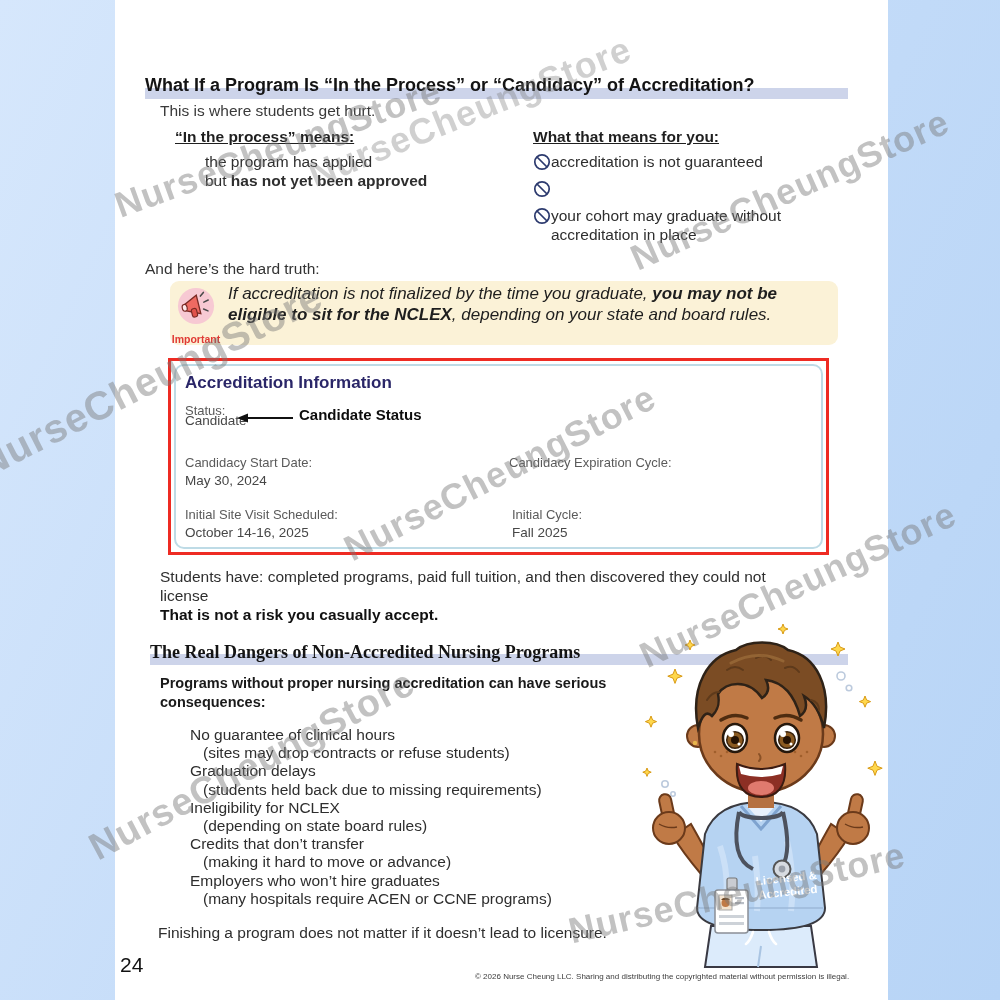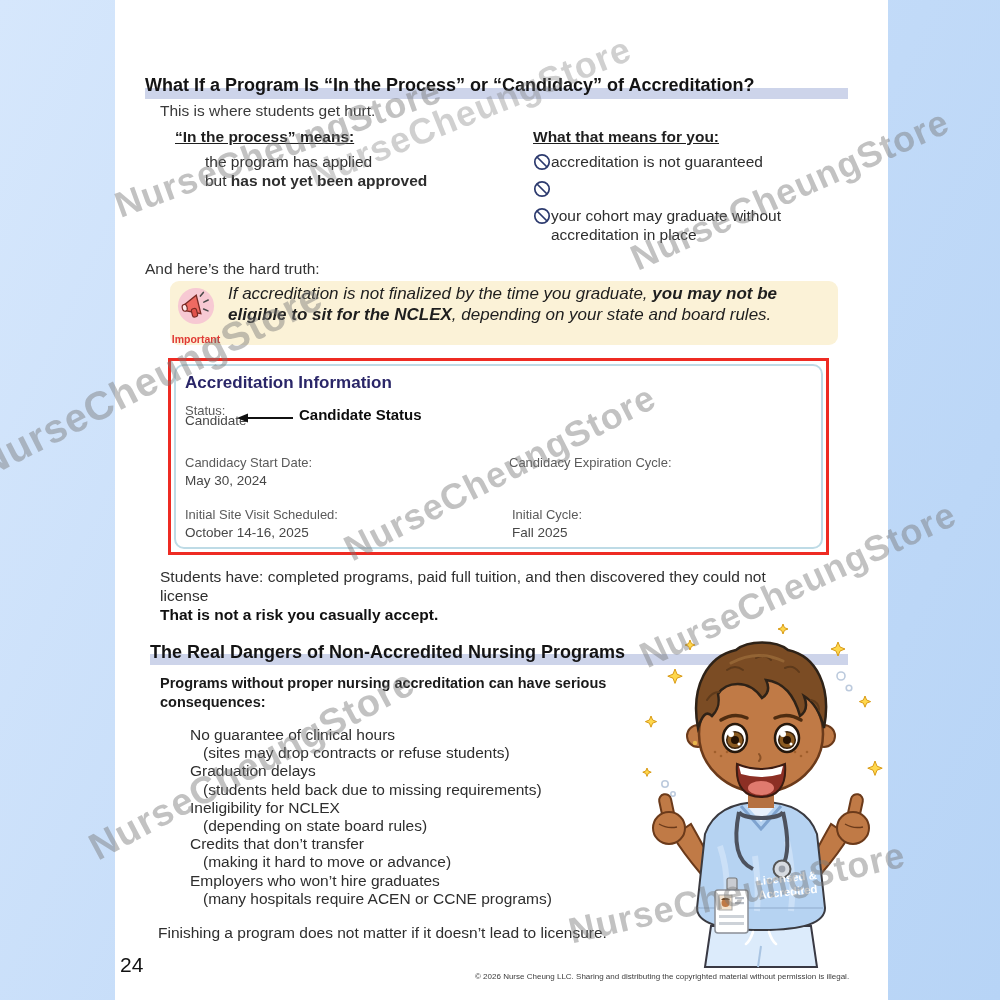--- a/index.html
+++ b/index.html
@@ -13,21 +13,21 @@
 
   .banner{
     left:0;top:16px;width:773px;height:47px;background:#6573b4;
     color:#ffffff;font-family:"Liberation Serif",serif;font-size:34px;
     text-align:center;line-height:47px;letter-spacing:.5px;white-space:nowrap;
   }
   .hl-bar{background:#cdd4ea;height:11px;z-index:2;}
   .bar1{left:30px;top:88px;width:703px;}
   .bar2{left:35px;top:654px;width:698px;}
   .h1{left:30px;top:75px;width:740px;font-size:18px;font-weight:bold;color:#141414;z-index:3;white-space:nowrap;}
-  .h2{left:35px;top:642px;width:700px;font-size:18px;font-weight:bold;color:#141414;z-index:3;white-space:nowrap;}
+  .h2{left:35px;top:642px;width:700px;font-size:18px;font-weight:bold;color:#141414;z-index:3;white-space:nowrap;font-family:Liberation Serif, serif;}
 
   .intro1{left:45px;top:102px;font-size:15.5px;color:#3a3a3a;}
 
   .colhead{font-size:15.5px;font-weight:bold;color:#1f1f1f;text-decoration:underline;}
   .col-left-head{left:60px;top:128px;}
   .col-left-body{left:90px;top:152px;font-size:15.5px;line-height:19px;color:#2e2e2e;}
   .col-right-head{left:418px;top:128px;}
   .col-right-items{left:418px;top:152px;width:278px;}
   .no-row{display:flex;align-items:flex-start;gap:0;margin-bottom:8px;}
   .no-row svg{flex:0 0 auto;margin-top:1px;}

